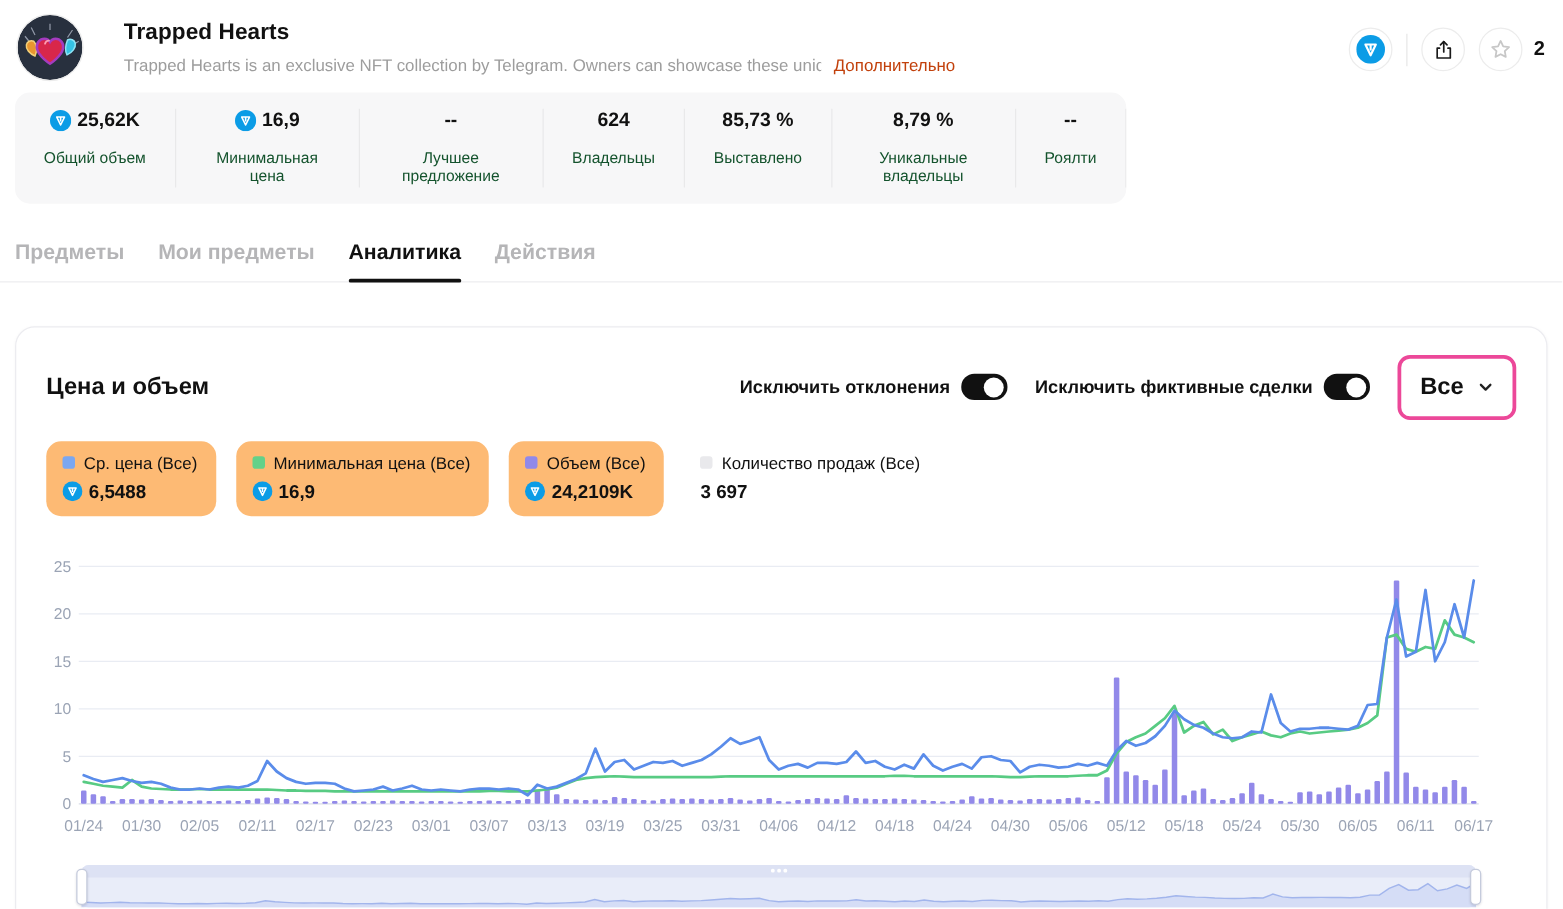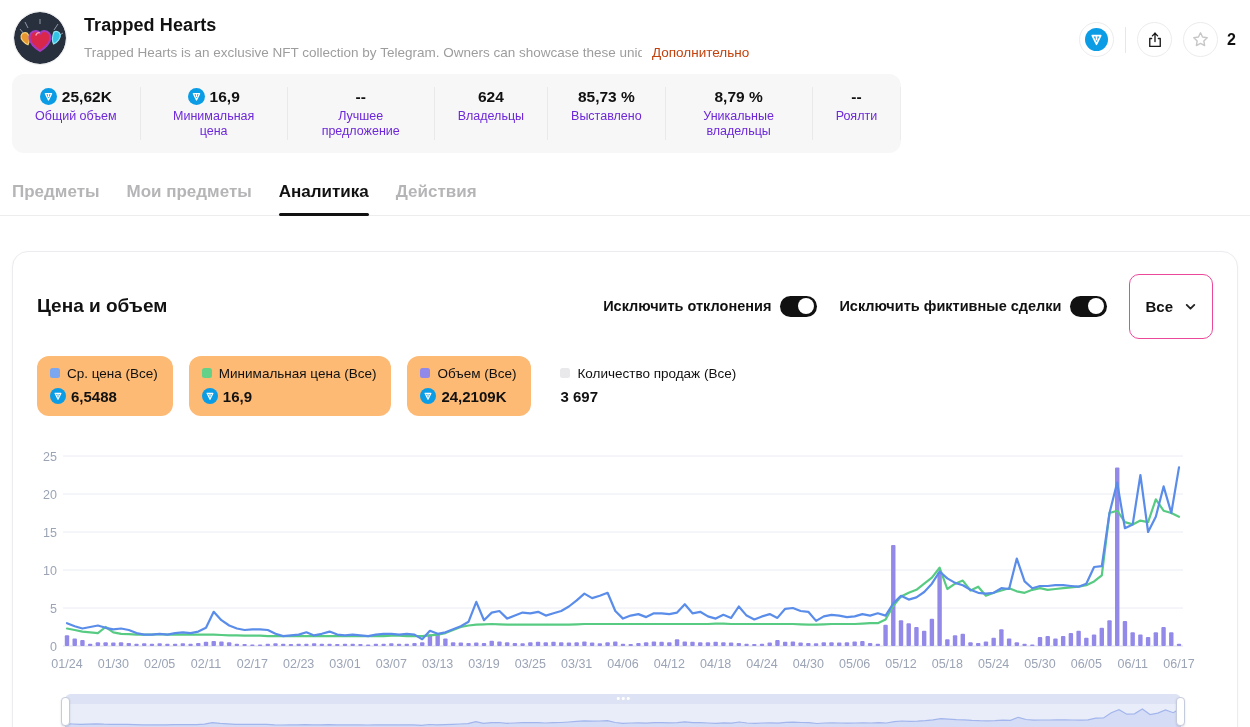--- a/index.html
+++ b/index.html
@@ -1,57 +1,57 @@
 <!DOCTYPE html>
 <html><head>
 <meta charset="utf-8">
 <style>
   * { margin:0; padding:0; box-sizing:border-box; }
   html,body { width:1250px; height:727px; background:#fff; overflow:hidden;
     font-family:"Liberation Sans", sans-serif; color:#111; }
 
   
-  .header { display:flex; align-items:flex-start; gap:18px; padding:12px 16px 0 14px; position:relative; height:66px; }
+  .header { display:flex; align-items:flex-start; gap:33px; padding:12px 16px 0 14px; position:relative; height:66px; }
   .avatar { width:52px; height:52px; border-radius:50%; overflow:hidden; flex:none; box-shadow:0 0 0 1px #ececec; }
   .head-text { padding-top:3px; }
   .coll-title { font-size:18px; font-weight:700; letter-spacing:.1px; }
   .desc-row { display:flex; align-items:baseline; gap:10px; margin-top:9px; }
   .coll-desc { font-size:13.5px; color:#9d9d9d; max-width:558px; white-space:nowrap; overflow:hidden; }
   .more-btn { font-size:13.5px; color:#c2410c; cursor:pointer; white-space:nowrap; }
   .head-actions { position:absolute; right:14px; top:22px; display:flex; align-items:center; gap:11px; }
   .round-btn { width:35px; height:35px; border-radius:50%; border:1px solid #ececec; background:#fff;
     display:flex; align-items:center; justify-content:center; cursor:pointer; }
   .v-divider { width:1px; height:26px; background:#e7e7e7; }
   .fav-count { font-size:16px; font-weight:700; margin-left:-2px; }
 
   
   .stats-bar { display:flex; width:fit-content; margin:8px 12px 0 12px; background:#f7f7f8; border-radius:12px; padding:13px 0; }
   .stat { padding:0 23px; border-right:1px solid #e9e9ea; text-align:center; }
   .stat:last-child { border-right:1px solid #ededee; }
   .stat-value { display:flex; align-items:center; justify-content:center; gap:5px; font-size:15.5px; font-weight:700; line-height:19px; }
-  .stat-label { margin-top:3px; font-size:12.5px; color:#6d28d9; line-height:1.22; max-width:100px; margin-left:auto; margin-right:auto; }
+  .stat-label { margin-top:13px; font-size:12.5px; color:#14532d; line-height:1.22; max-width:100px; margin-left:auto; margin-right:auto; }
 
   
   .tabs { display:flex; gap:27px; padding:0 12px; margin-top:29px; border-bottom:1px solid #ededf0; }
   .tab { position:relative; font-size:17px; font-weight:700; color:#b5b5b7; padding-bottom:13px; cursor:pointer; }
   .tab.active { color:#111; }
   .tab.active::after { content:""; position:absolute; left:0; right:0; bottom:-1px; height:3px; background:#111; border-radius:2px; }
 
   
   .card { margin:35px 12px 0 12px; border:1px solid #ececf0; border-radius:16px; background:#fff;
     box-shadow:0 1px 3px rgba(20,20,40,.04); padding:22px 24px 18px 24px; }
   .card-head { display:flex; align-items:center; justify-content:space-between; }
   .card-title { font-size:19px; font-weight:700; }
   .card-controls { display:flex; align-items:center; gap:22px; }
   .toggle-group { display:flex; align-items:center; gap:9px; cursor:pointer; }
   .toggle-label { font-size:14.5px; font-weight:600; }
   .switch { width:37px; height:21px; border-radius:11px; background:#111; position:relative; flex:none; }
   .switch::after { content:""; position:absolute; top:2.5px; right:3px; width:16px; height:16px; border-radius:50%; background:#fff; }
-  .range-select { display:flex; align-items:center; gap:11px; border:1px solid #ec4899; border-radius:10px;
-    padding:23px 15px; font-size:15px; font-weight:600; cursor:pointer; }
+  .range-select { display:flex; align-items:center; gap:11px; border:3px solid #ec4899; border-radius:10px;
+    padding:12px 15px; font-size:19px; font-weight:600; cursor:pointer; }
 
   
   .legend-row { display:flex; gap:16px; margin-top:17px; }
   .chip { background:#fdba74; border-radius:12px; padding:10px 15px 11px 13px; cursor:pointer; }
   .chip.no-bg { background:transparent; }
   .chip-top { display:flex; align-items:center; gap:7px; font-size:13.5px; }
   .swatch { width:10px; height:10px; border-radius:2.5px; flex:none; }
   .chip-val { display:flex; align-items:center; gap:5px; margin-top:7px; font-size:15px; font-weight:700; }
 
   

